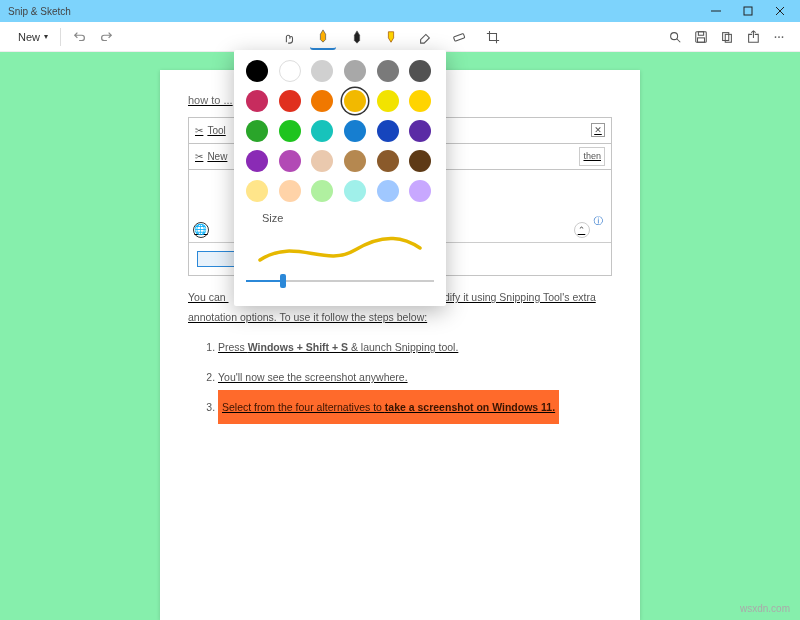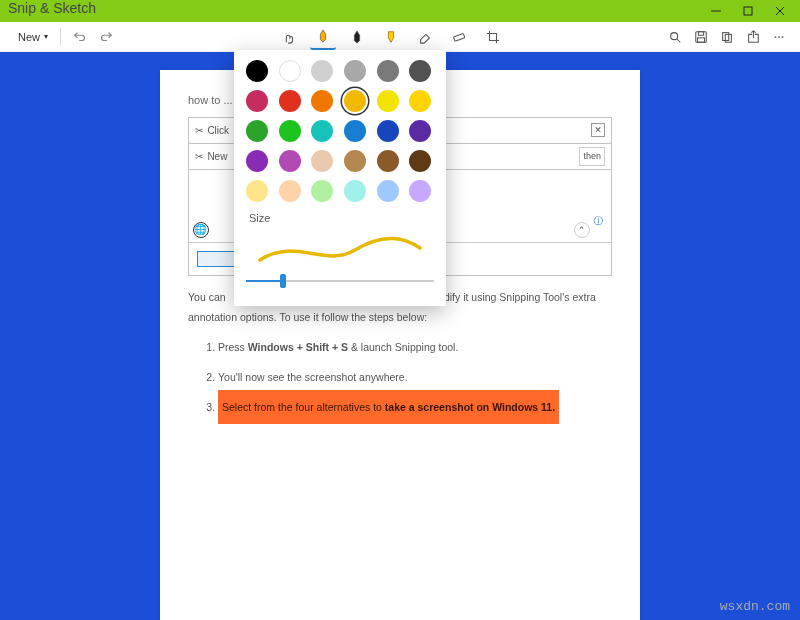--- a/index.html
+++ b/index.html
@@ -1,50 +1,50 @@
 <!DOCTYPE html>
 <html><head>
 <meta charset="utf-8">
 <style>
   * { box-sizing: border-box; margin: 0; padding: 0; font-family: "Segoe UI", sans-serif; }
   body { width: 800px; height: 620px; background: #f4f4f4; overflow: hidden; position: relative; }
   
-  .titlebar { height: 22px; background: #84cc16; display: flex; padding: 0 4px 0 8px; font-size: 14px; color: #444; }
+  .titlebar { height: 22px; background: #7dd3fc; display: flex; align-items: center; padding: 0 4px 0 8px; font-size: 10px; color: #444; }
   .titlebar .spacer { flex: 1; }
   .winbtn { width: 32px; height: 22px; display: flex; align-items: center; justify-content: center; color: #555; }
   .winbtn svg { width: 10px; height: 10px; stroke: #222; stroke-width: 1; fill: none; }
   
   .toolbar { height: 30px; background: #fff; display: flex; align-items: center; padding: 0 8px; border-bottom: 1px solid #eee; }
   .tbtn { width: 26px; height: 26px; display: flex; align-items: center; justify-content: center; color: #555; border-radius: 3px; position: relative; }
   .tbtn svg { width: 14px; height: 14px; }
   .newbtn { display: flex; align-items: center; height: 26px; padding: 0 6px; font-size: 11px; color: #333; gap: 4px; }
   .tool-center { flex: 1; display: flex; justify-content: center; gap: 8px; align-items: center; }
   .active-pen { border-bottom: 2px solid #2b88d8; }
   
-  .canvas-area { position: absolute; top: 52px; left: 0; right: 0; bottom: 0; background: #1d4ed8; display: flex; justify-content: center; padding-top: 18px; }
+  .canvas-area { position: absolute; top: 52px; left: 0; right: 0; bottom: 0; background: #86efac; display: flex; justify-content: center; padding-top: 18px; text-decoration: underline; }
   .doc { width: 480px; background: #fff; padding: 20px 28px; font-size: 10.5px; color: #555; line-height: 1.9; position: relative; box-shadow: 0 1px 4px rgba(0,0,0,0.15); }
   .doc h4 { font-size: 11px; font-weight: normal; color: #666; margin-bottom: 6px; }
   .snipbox { border: 1px solid #c4c4c4; margin: 4px 0 12px 0; }
   .snipbox-row { border-bottom: 1px solid #c4c4c4; padding: 3px 6px; display: flex; align-items: center; gap: 4px; font-size: 10px; }
   .snipbox-row:last-child { border-bottom: none; }
   .snipbox-body { padding: 6px 8px; font-size: 9.5px; color: #666; text-align: center; }
   .snipbox-icons { display: flex; gap: 6px; justify-content: center; padding: 4px; }
   .snipbox-icons span { width:16px; height:16px; display:flex; align-items:center; justify-content:center; border-radius:50%; }
   .list { padding-left: 30px; margin: 8px 0 16px 0; }
   .list li { margin: 10px 0; font-size: 10.5px; color: #555; }
   .hl { background: #ff6a2b; color: #3a1400; padding: 11px 4px; }
-  .watermark { position: absolute; bottom: 6px; right: 10px; font-size: 13px; color: #aaa; font-family: Liberation Mono, monospace; }
+  .watermark { position: absolute; bottom: 6px; right: 10px; font-size: 10px; color: #aaa; }
   
   .popup { position: absolute; top: 50px; left: 234px; width: 212px; background: #fff; box-shadow: 0 6px 22px rgba(0,0,0,0.28); border-radius: 2px; padding: 10px 12px 16px 12px; z-index: 50; }
   .popup .hdr { font-size: 11px; color: #555; margin-bottom: 6px; }
   .swatches { display: grid; grid-template-columns: repeat(6, 1fr); gap: 8px; margin-bottom: 10px; }
   .sw { width: 22px; height: 22px; border-radius: 50%; }
   .sw.white { background: #fff; border: 1px solid #ddd; }
   .sw.sel { box-shadow: 0 0 0 2px #fff, 0 0 0 3.5px #333; }
-  .popup .hdr2 { font-size: 11px; color: #555; margin: 2px 0 6px 3px; }
+  .popup .hdr2 { font-size: 11px; color: #555; margin: 2px 0 6px 16px; }
   .sizeprev { height: 40px; display:flex; align-items:center; justify-content:center; }
   .sizeprev svg { width: 170px; height: 36px; }
   .slider { position: relative; height: 18px; margin-top: 2px; }
   .slider .track { position: absolute; top: 8px; left: 0; right: 0; height: 2px; background: #ccc; }
   .slider .fill { position: absolute; top: 8px; left: 0; width: 20%; height: 2px; background: #2b88d8; }
   .slider .thumb { position: absolute; top: 2px; left: 18%; width: 6px; height: 14px; background: #2b88d8; border-radius: 2px; }
 </style>
 </head>
 <body>
 
@@ -160,21 +160,21 @@
       </svg>
     </div>
 </div>
 
 <div class="canvas-area">
   <div class="doc">
     <h4>how to ...</h4>
     <div class="snipbox">
       <div class="snipbox-row">
         <span>✂</span>
-        <span>Click</span>
+        <span>Tool</span>
         <span style="flex:1"></span>
         <span style="border:1px solid #999; width:14px; height:14px; display:flex;align-items:center;justify-content:center;font-size:9px;">✕</span>
       </div>
       <div class="snipbox-row">
         <span>✂</span>
         <span>New</span>
         <span style="flex:1"></span>
         <span style="border:1px solid #ccc;padding:0 3px;font-size:9px;">then</span>
       </div>
       <div class="snipbox-body">

